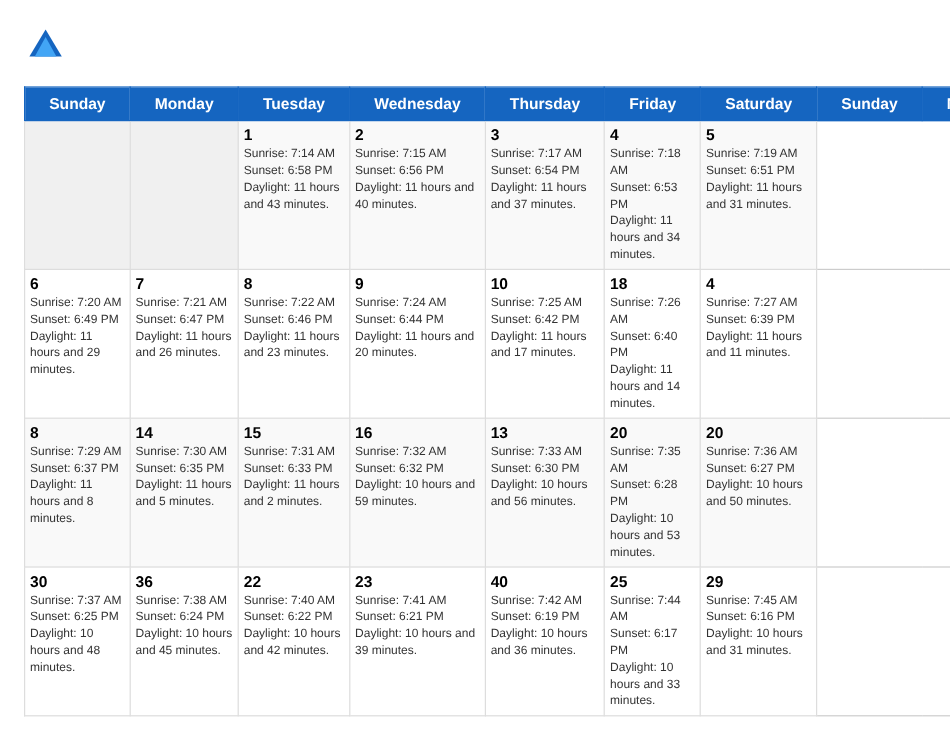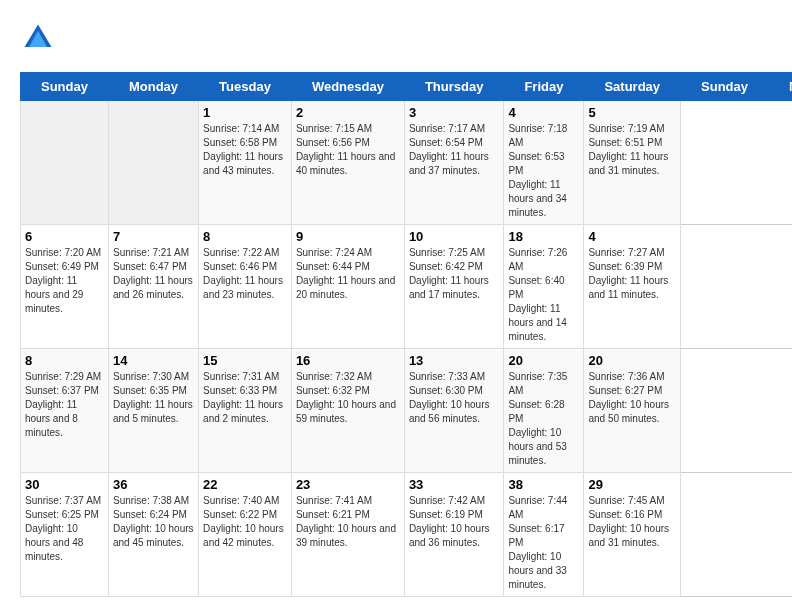--- a/index.html
+++ b/index.html
@@ -227,25 +227,25 @@
         </td>
         <td>
           <span class="day-number">22</span>
           <div class="day-info">Sunrise: 7:40 AM<br>Sunset: 6:22 PM<br>Daylight: 10 hours and 42 minutes.</div>
         </td>
         <td>
           <span class="day-number">23</span>
           <div class="day-info">Sunrise: 7:41 AM<br>Sunset: 6:21 PM<br>Daylight: 10 hours and 39 minutes.</div>
         </td>
         <td>
-          <span class="day-number">33</span>
+          <span class="day-number">40</span>
           <div class="day-info">Sunrise: 7:42 AM<br>Sunset: 6:19 PM<br>Daylight: 10 hours and 36 minutes.</div>
         </td>
         <td>
-          <span class="day-number">38</span>
+          <span class="day-number">25</span>
           <div class="day-info">Sunrise: 7:44 AM<br>Sunset: 6:17 PM<br>Daylight: 10 hours and 33 minutes.</div>
         </td>
         <td>
           <span class="day-number">29</span>
           <div class="day-info">Sunrise: 7:45 AM<br>Sunset: 6:16 PM<br>Daylight: 10 hours and 31 minutes.</div>
         </td>
       </tr>
     </tbody>
 </table>
 

